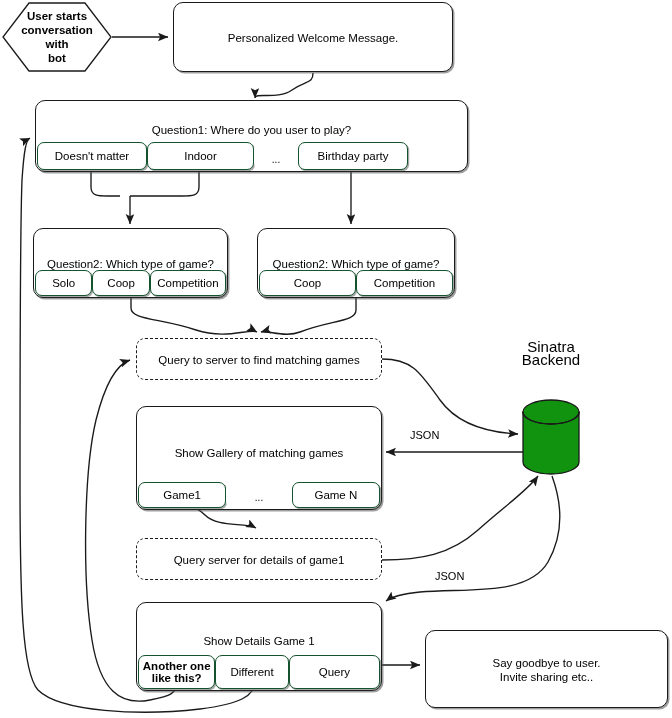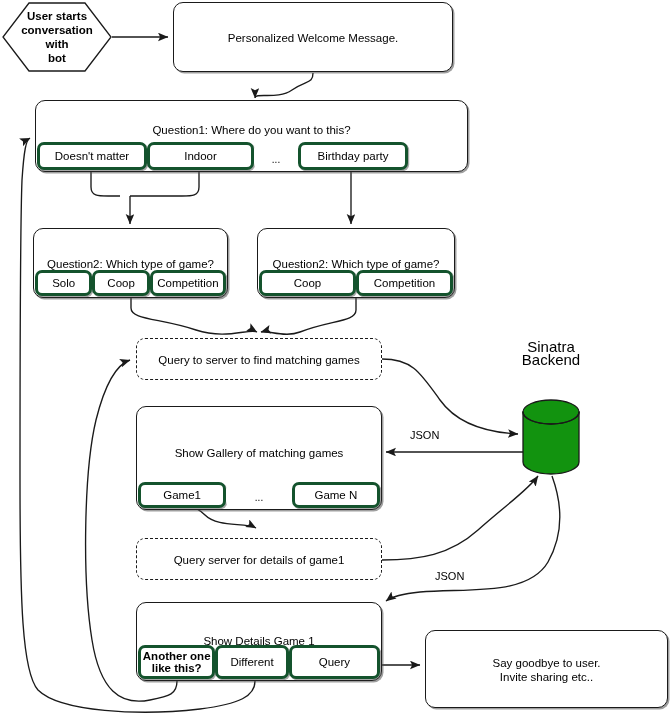--- a/index.html
+++ b/index.html
@@ -55,21 +55,21 @@
     position: absolute;
     left: 1px;
     right: 1px;
     bottom: 1px;
     display: flex;
     align-items: stretch;
     height: 26px;
   }
   .opt {
     box-sizing: border-box;
-    border: 3px solid #14532d;
+    border: 1px solid #14532d;
     border-radius: 7px;
     background: #ffffff;
     display: flex;
     align-items: center;
     justify-content: center;
     text-align: center;
     font-size: 11.5px;
     line-height: 12.5px;
     white-space: pre-line;
     box-shadow: 1.2px 1.2px 0 rgba(80,80,80,0.5);
@@ -176,21 +176,21 @@
     <span class="hextext">User starts
 conversation with
 bot</span>
   </div>
 
   <div class="node" style="left:173px; top:2px; width:280px; height:70px;">
     <div class="node-title" style="top:28px;">Personalized Welcome Message.</div>
   </div>
 
   <div class="node" style="left:35px; top:100px; width:433px; height:72px;">
-    <div class="node-title" style="top:22px;">Question1: Where do you want to this?</div>
+    <div class="node-title" style="top:22px;">Question1: Where do you user to play?</div>
     <div class="opts" style="height:28px;">
       <div class="opt" style="width:110px;">Doesn't matter</div>
       <div class="opt" style="width:107px;">Indoor</div>
       <div class="opt ellipsis" style="width:44px;">...</div>
       <div class="opt" style="width:110px;">Birthday party</div>
     </div>
   </div>
 
   <div class="node" style="left:33px; top:228px; width:195px; height:70px;">
     <div class="node-title" style="top:28px;">Question2: Which type of game?</div>
@@ -219,21 +219,21 @@
       <div class="opt" style="width:89px;">Game1</div>
       <div class="opt ellipsis" style="width:66px;">...</div>
       <div class="opt" style="width:89px;">Game N</div>
     </div>
   </div>
 
   <div class="node node-dashed" style="left:136px; top:538px; width:246px; height:42px;">
     <div class="node-title" style="top:14px;">Query server for details of game1</div>
   </div>
 
-  <div class="node" style="left:136px; top:602px; width:246px; height:79px;">
+  <div class="node" style="left:136px; top:602px; width:246px; height:89px;">
     <div class="node-title" style="top:31px;">Show Details Game 1</div>
     <div class="opts opts-tall">
       <div class="opt" style="width:78px;font-weight:bold;">Another one
 like this?</div>
       <div class="opt" style="width:74px;">Different</div>
       <div class="opt" style="width:92px;">Query</div>
     </div>
   </div>
 
   <div class="node" style="left:425px; top:630px; width:243px; height:78px;">

